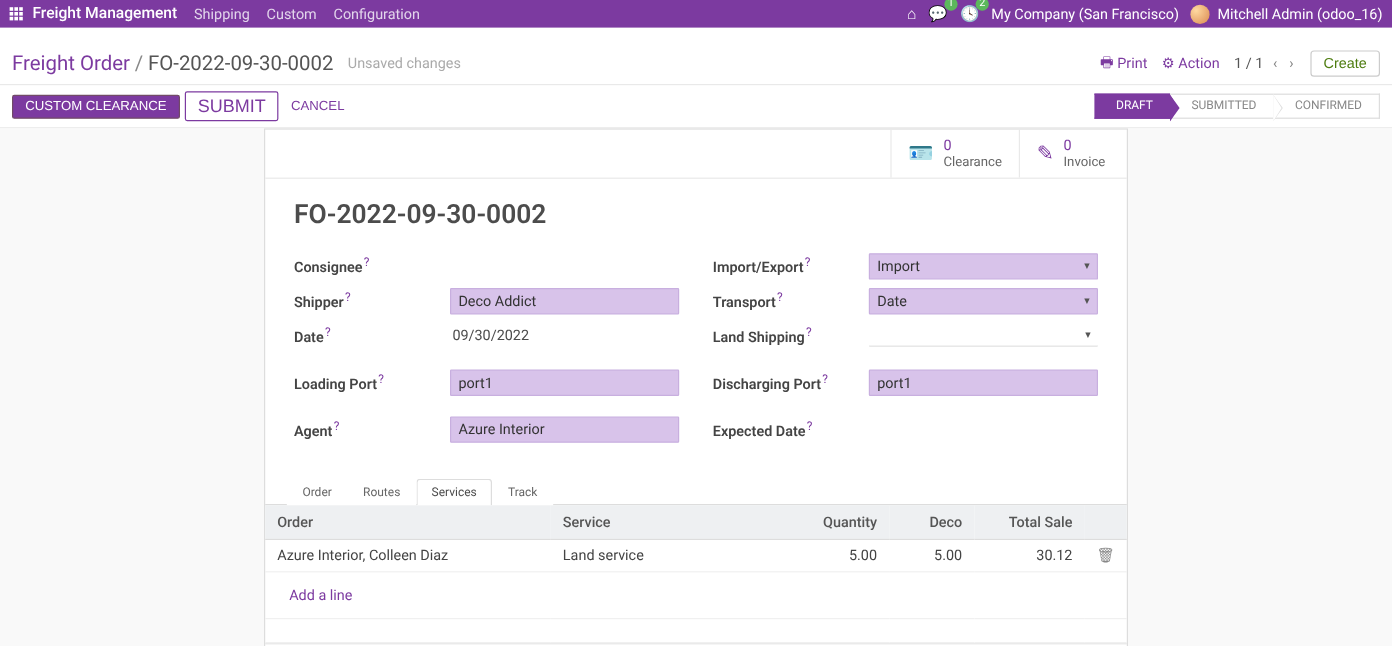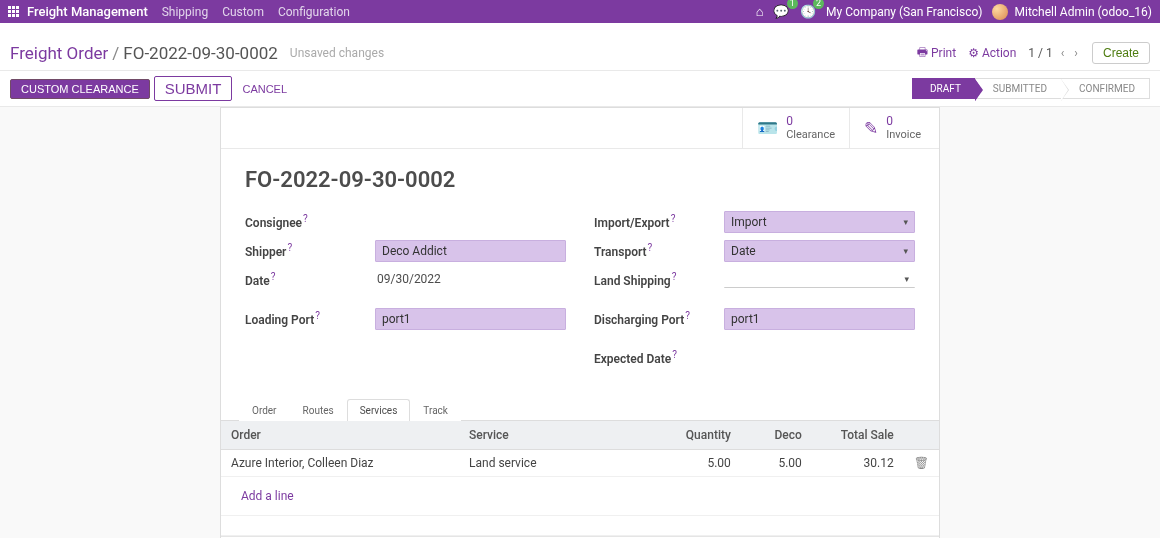--- a/index.html
+++ b/index.html
@@ -202,20 +202,28 @@
           <div class="gap"></div>
           <div class="field-row">
             <div class="field-label"><span>Loading Port</span><sup>?</sup></div>
             <div class="field-input">
                 <div class="m2o-input">
                   <span>port1</span>
                 </div>
               </div>
           </div>
           <div class="gap"></div>
+          <div class="field-row">
+            <div class="field-label"><span>Agent</span><sup>?</sup></div>
+            <div class="field-input">
+                <div class="m2o-input">
+                  <span>Azure Interior</span>
+                </div>
+              </div>
+          </div>
         </div>
 
         <div class="form-col">
           <div class="field-row">
             <div class="field-label"><span>Import/Export</span><sup>?</sup></div>
             <div class="field-input">
                 <div class="sel-input">
                   <span>Import</span>
                   <span class="sel-caret">▾</span>
                 </div>

